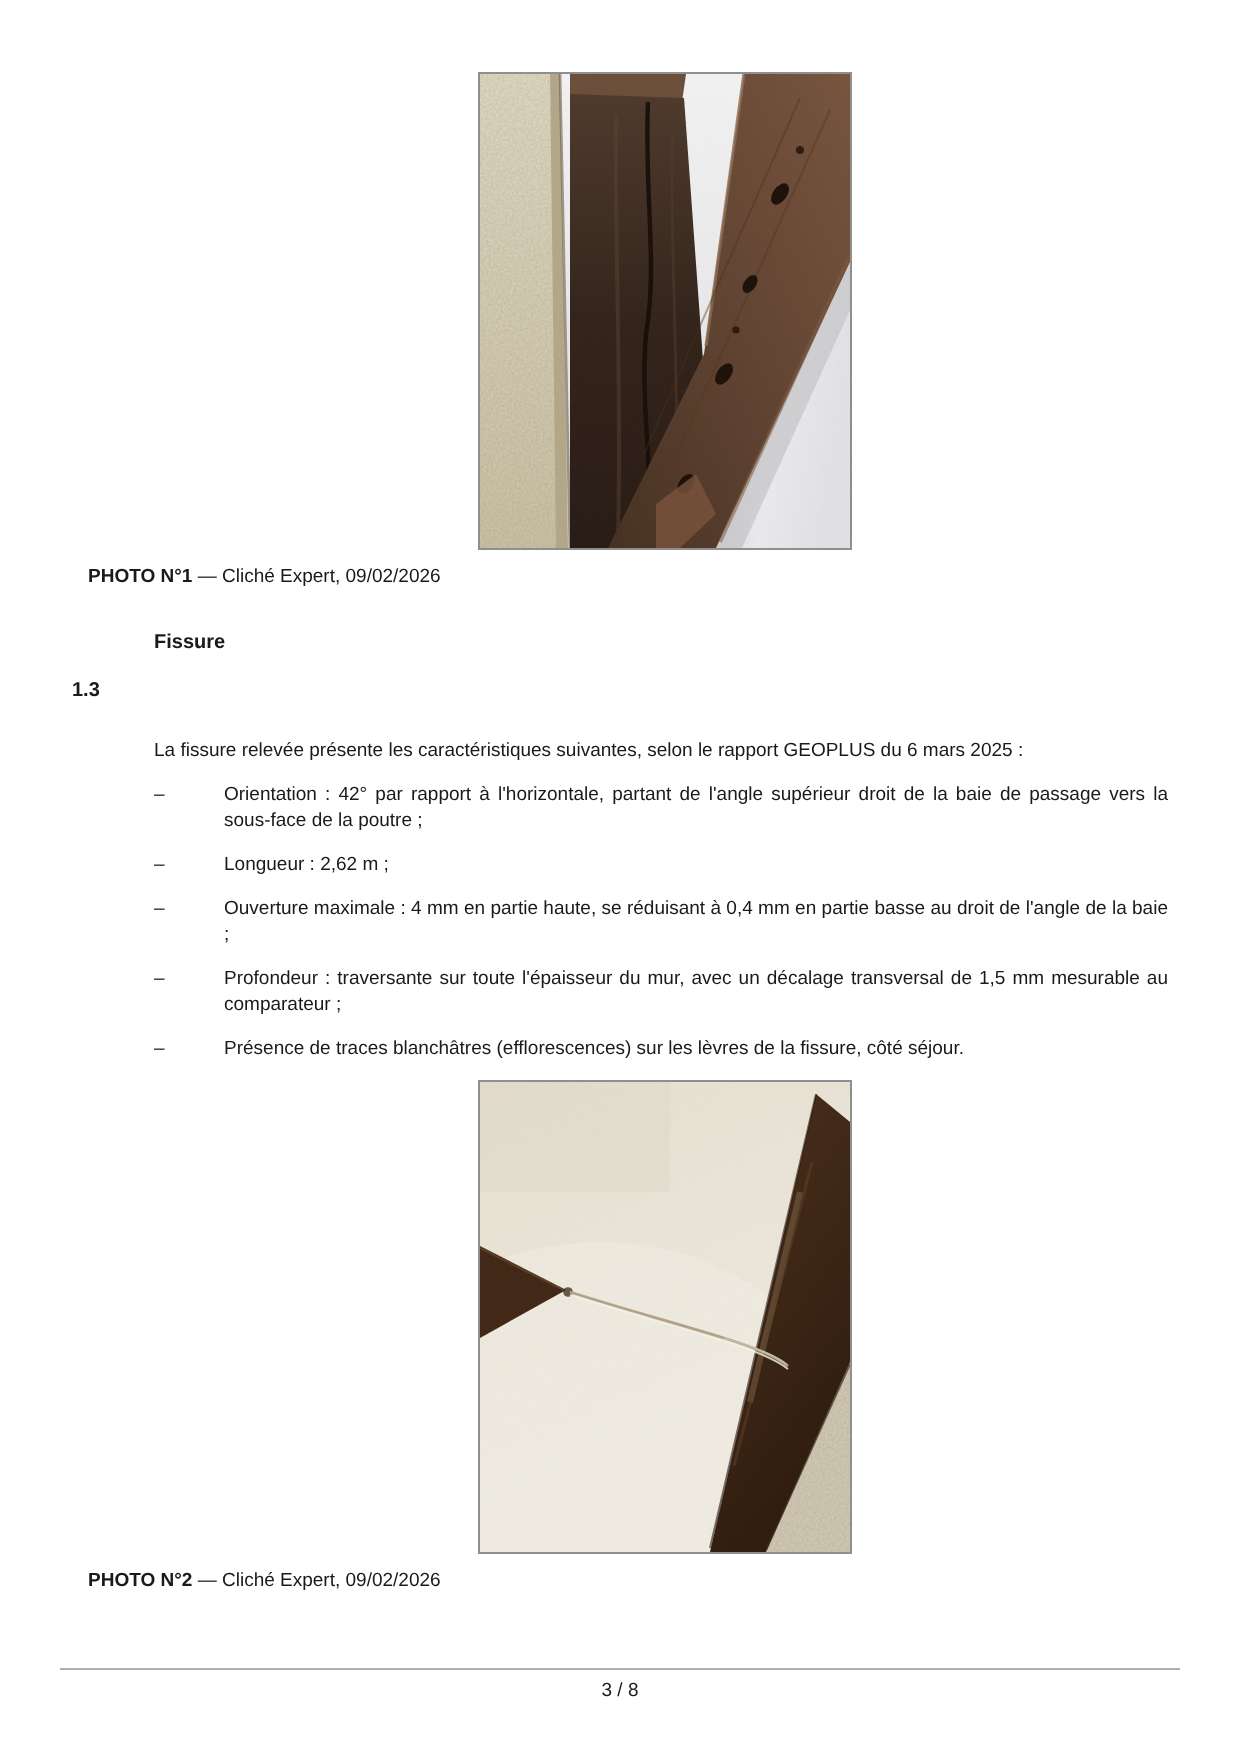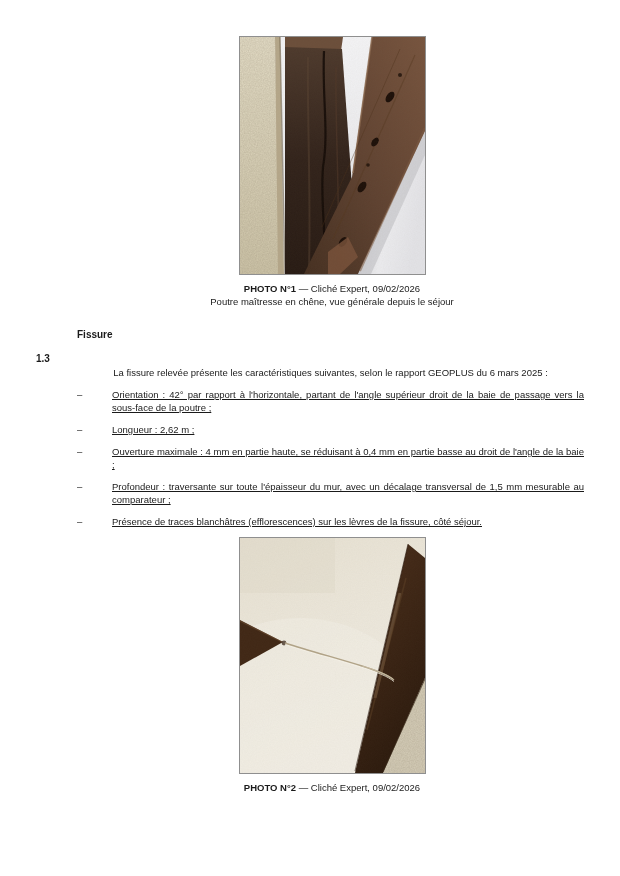--- a/index.html
+++ b/index.html
@@ -16,50 +16,49 @@
     display:block;
     margin-left:239px;
     border:1px solid #8f8f8f;
     line-height:0;
   }
   .photo-1{margin-top:36px;}
   .photo-2{margin-top:9px;}
   
   .caption{
     padding-left:44px;
-    text-align:center;
+    text-align:left;
     font-size:9.5px;
     line-height:13px;
     margin-top:7px;
   }
   .caption b{font-weight:bold;}
   
   .section-heading{
     display:flex;
     margin:20px 36px 0 36px;
     font-size:10px;
     font-weight:bold;
     line-height:13px;
   }
   .section-heading .num{width:41px;flex:none;margin-top:24px;}
   .intro{
-    margin:1px 36px 0 77px;
-    font-size:9.5px;
-    line-height:13px;
-    text-align:center;
+    margin:17px 36px 0 77px;
+    font-size:9.5px;
+    line-height:13px;
   }
   .bullets{margin:9px 36px 0 77px;}
   .bullet{
     display:flex;
     margin:0 0 9px 0;
     font-size:9.5px;
     line-height:13px;
   }
   .bullet .dash{width:35px;flex:none;}
-  .bullet .btext{flex:1;margin:0;text-align:justify;text-decoration:underline;}
+  .bullet .btext{flex:1;margin:0;text-align:justify;}
   
   .footer{
     position:absolute;
     left:30px;right:30px;top:834px;
     border-top:1px solid #b0b0b0;
     text-align:center;
     font-size:9.5px;
     padding-top:5px;
     color:#1a1a1a;
   }
@@ -128,21 +127,20 @@
       <ellipse cx="103" cy="205" rx="5.5" ry="3.5" fill="#1c0f08" transform="rotate(-55 103 205)"></ellipse>
       <circle cx="160" cy="38" r="2" fill="#1c0f08" opacity="0.8"></circle>
       <circle cx="128" cy="128" r="1.8" fill="#1c0f08" opacity="0.8"></circle>
       <polygon points="88,215 108,200 118,220 100,237 88,237" fill="#7a523b" opacity="0.8"></polygon>
       <rect width="185" height="237" filter="url(#grainA)" opacity="0.08"></rect>
     </svg>
   </figure>
 
   <div class="caption">
     <div><b>PHOTO N°1</b> <span>— Cliché Expert, 09/02/2026</span></div>
-    <div>Poutre maîtresse en chêne, vue générale depuis le séjour</div>
   </div>
 
   <div class="section-heading">
     <span class="num">1.3</span>
     <span class="title">Fissure</span>
   </div>
 
   <p class="intro">La fissure relevée présente les caractéristiques suivantes, selon le rapport GEOPLUS du 6 mars 2025 :</p>
 
   <div class="bullets">
@@ -211,14 +209,17 @@
       <path d="M45,105 C70,113 96,120 122,128 C138,133 148,137 154,142" fill="none" stroke="#b2a488" stroke-width="1.4"></path>
       <path d="M122,128 C134,131.5 146,136 153,141" fill="none" stroke="#c6bba2" stroke-width="1"></path>
       <rect width="185" height="235" filter="url(#grainB)" opacity="0.07"></rect>
     </svg>
   </figure>
 
   <div class="caption">
     <div><b>PHOTO N°2</b> <span>— Cliché Expert, 09/02/2026</span></div>
   </div>
 
+  <div class="footer">
+    <span>3 / 8</span>
+  </div>
 
 </div>
 
 </body></html>

